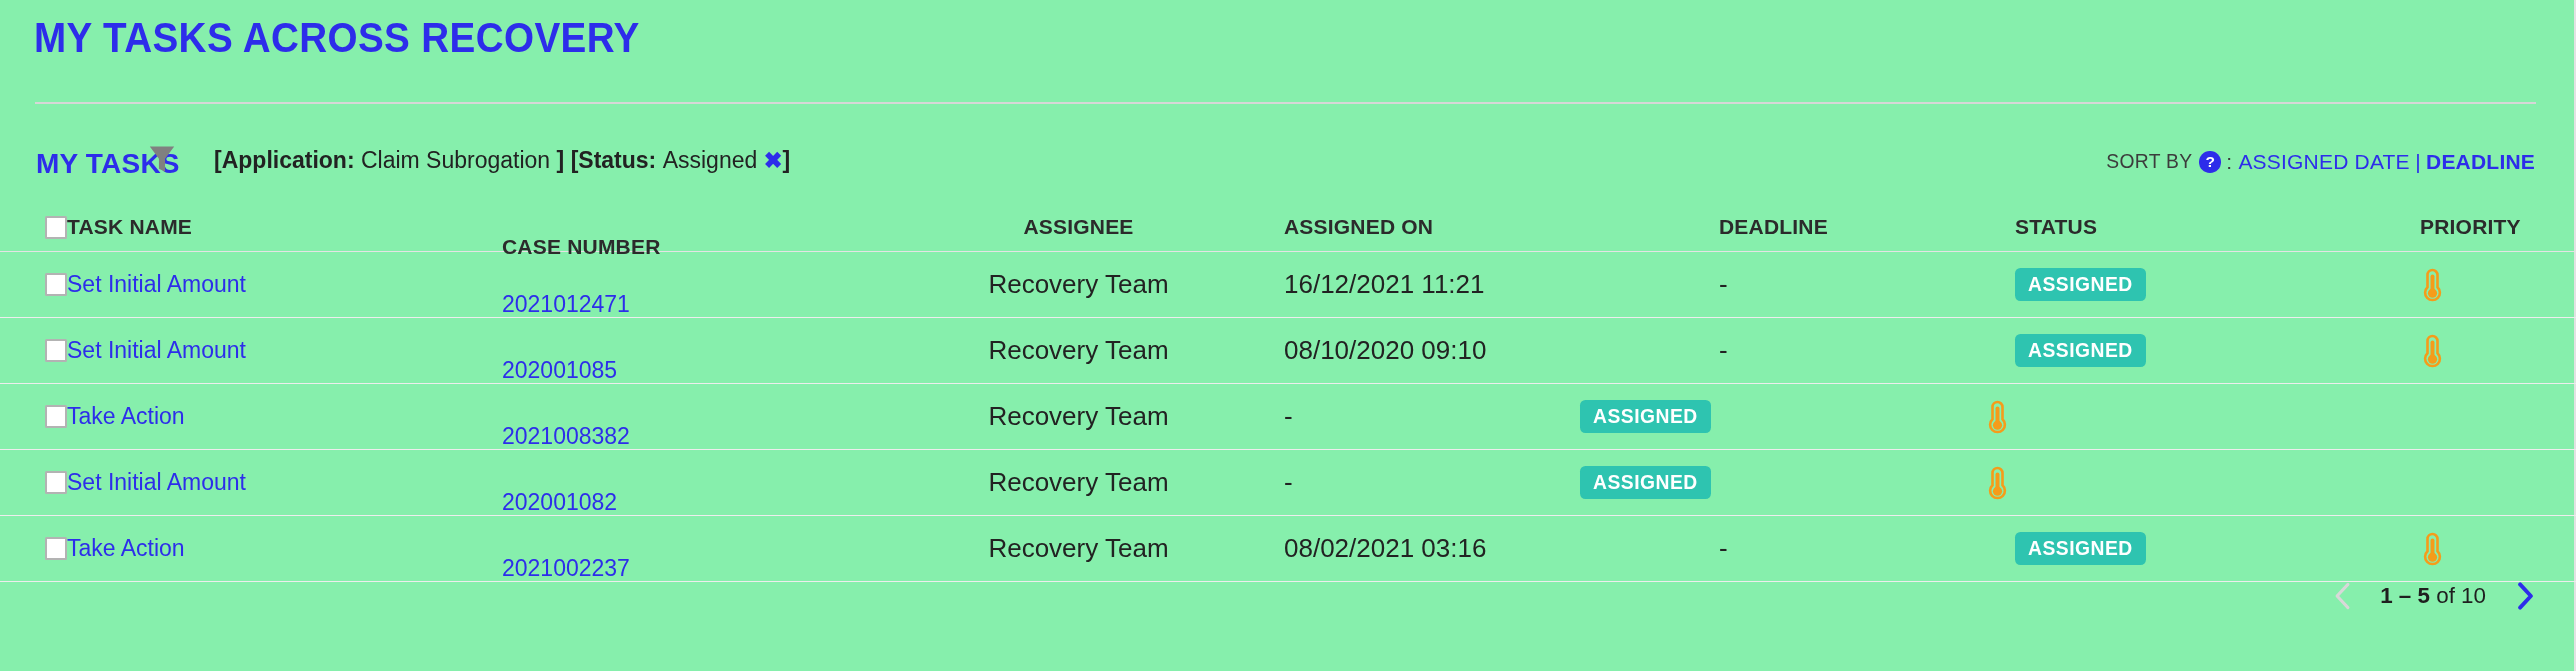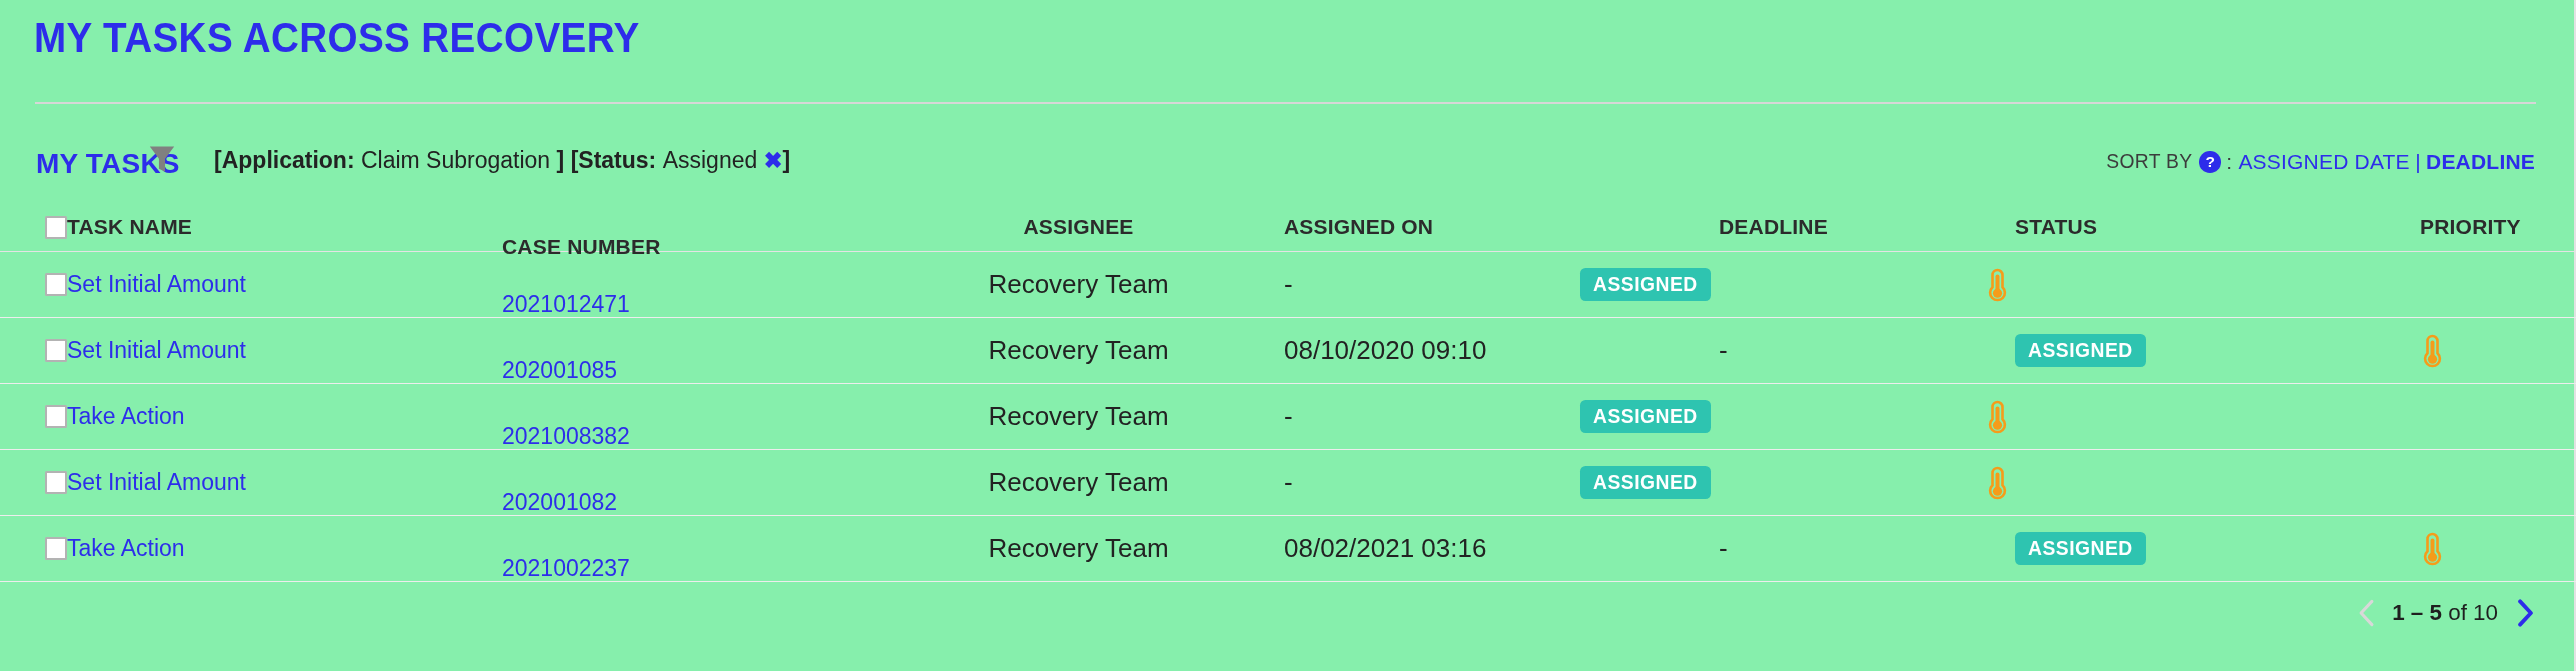--- a/index.html
+++ b/index.html
@@ -193,24 +193,24 @@
     padding: 7px 13px 7.7px 13px;
     border-radius: 5.4px;
     line-height: 1;
     font-family: "Liberation Sans Narrow", "Liberation Sans", sans-serif;
   }
   .thermo { width: 25px; height: 34px; display: block; }
 
   
   .pagination {
     position: absolute;
-    right: 36px; top: 597px;
+    right: 36px; top: 580px;
     display: flex;
     align-items: center;
-    gap: 0px;
+    gap: 12px;
     white-space: nowrap;
     text-align: center;
   }
   .chev {
     width: 26px; height: 31px;
     display: inline-flex;
     align-items: center;
     justify-content: center;
   }
   .chev.prev { margin-right: 12.4px; }
@@ -267,20 +267,21 @@
     </div>
 
     <div id="rows-container">
         <div class="row">
           <div class="cell c-check">
             <div class="checkbox"></div>
           </div>
           <div class="cell c-task"><span class="link">Set Initial Amount</span></div>
           <div class="cell c-case"><span class="link">2021012471</span></div>
           <div class="cell c-assign td">Recovery Team</div>
+          <div class="cell c-date td">16/12/2021 11:21</div>
           <div class="cell c-dead td">-</div>
           <div class="cell c-status"><span class="badge">ASSIGNED</span></div>
           <div class="cell c-prio"><span><svg class="thermo" viewBox="0 0 24 34" xmlns="http://www.w3.org/2000/svg">
                 <path d="M12 2 a5 5 0 0 0 -5 5 v12.2 a7.4 7.4 0 1 0 10 0 V7 a5 5 0 0 0 -5 -5 z" fill="none" stroke="#f59c1a" stroke-width="2.6"></path>
                 <path d="M12 8.5 v12.5" stroke="#f59c1a" stroke-width="4" stroke-linecap="round"></path>
                 <circle cx="12" cy="25.2" r="4.6" fill="#f59c1a"></circle>
               </svg></span></div>
         </div>
         <div class="row">
           <div class="cell c-check">

